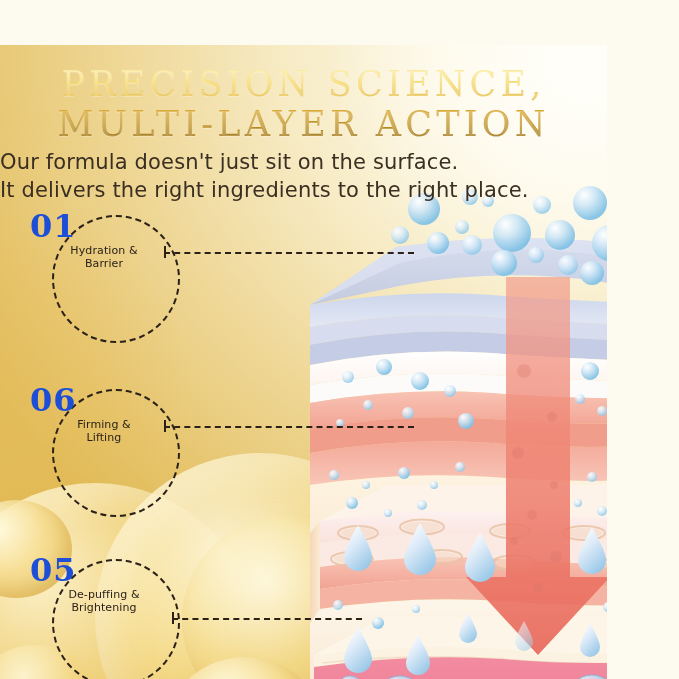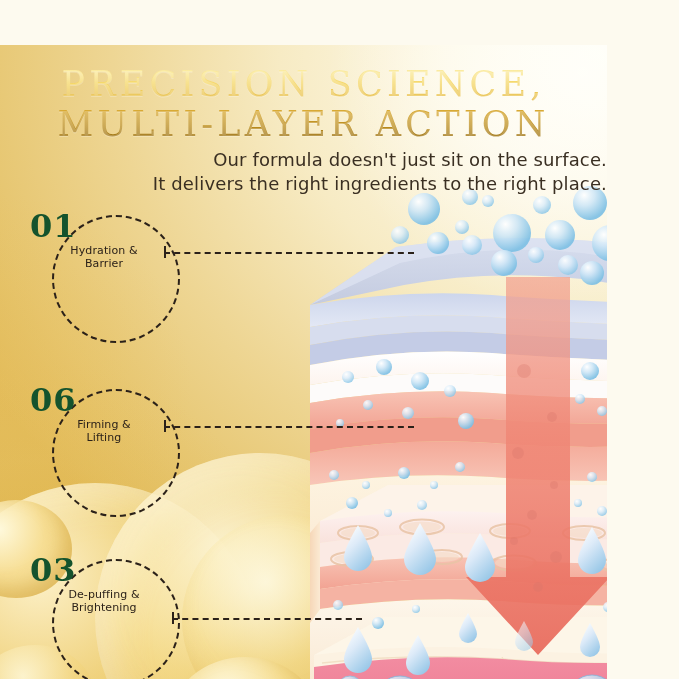--- a/index.html
+++ b/index.html
@@ -49,35 +49,35 @@
     font-family:"DejaVu Serif", serif;
     font-size:35px;line-height:1.14;letter-spacing:4.2px;
     font-weight:400;
     background:linear-gradient(180deg,#fdf3b8 0%,#f5d86a 22%,#e0b13a 52%,#b88a1c 78%,#8a6310 100%);
     -webkit-background-clip:text;background-clip:text;
     color:transparent;-webkit-text-fill-color:transparent;
     text-shadow:0 1px 0 rgba(255,255,255,.25);
     white-space:pre-line;
   }
   .subtitle{
-    position:absolute;left:0;right:0;top:103px;text-align:right;
-    font-size:18px;line-height:1.35;color:#3a2f22;
+    position:absolute;left:0;right:0;top:103px;text-align:left;
+    font-size:21px;line-height:1.35;color:#3a2f22;
     letter-spacing:.15px;white-space:pre-line;
   }
 
   
   .step{position:absolute;}
   .step .circle{
     position:absolute;border:2.4px dashed #2b2119;border-radius:50%;
     width:124px;height:124px;left:40px;top:6px;background:transparent;
   }
   .step .num{
     position:absolute;left:18px;top:-2px;
     font-family:"DejaVu Serif", serif;
-    font-size:32px;font-weight:700;color:#14532d;letter-spacing:1px;
+    font-size:32px;font-weight:700;color:#1d4ed8;letter-spacing:1px;
   }
   .step .lbl{
     position:absolute;left:26px;top:36px;width:132px;
     font-size:11px;line-height:1.16;color:#2b2119;text-align:center;
     letter-spacing:.1px;white-space:pre-line;
   }
   .step .dash{
     position:absolute;height:0;border-top:2.6px dashed #2b2119;
   }
   .step .tick{
@@ -492,20 +492,20 @@
     <div class="circle"></div>
     <div class="num">06</div>
     <div class="lbl">Firming &amp;
 Lifting</div>
     <div class="tick"></div>
     <div class="dash"></div>
   </div>
 
   <div class="step" id="step3">
     <div class="circle"></div>
-    <div class="num">03</div>
+    <div class="num">05</div>
     <div class="lbl">De-puffing &amp;
 Brightening</div>
     <div class="tick"></div>
     <div class="dash"></div>
   </div>
 
 </div>
 
 </body></html>

